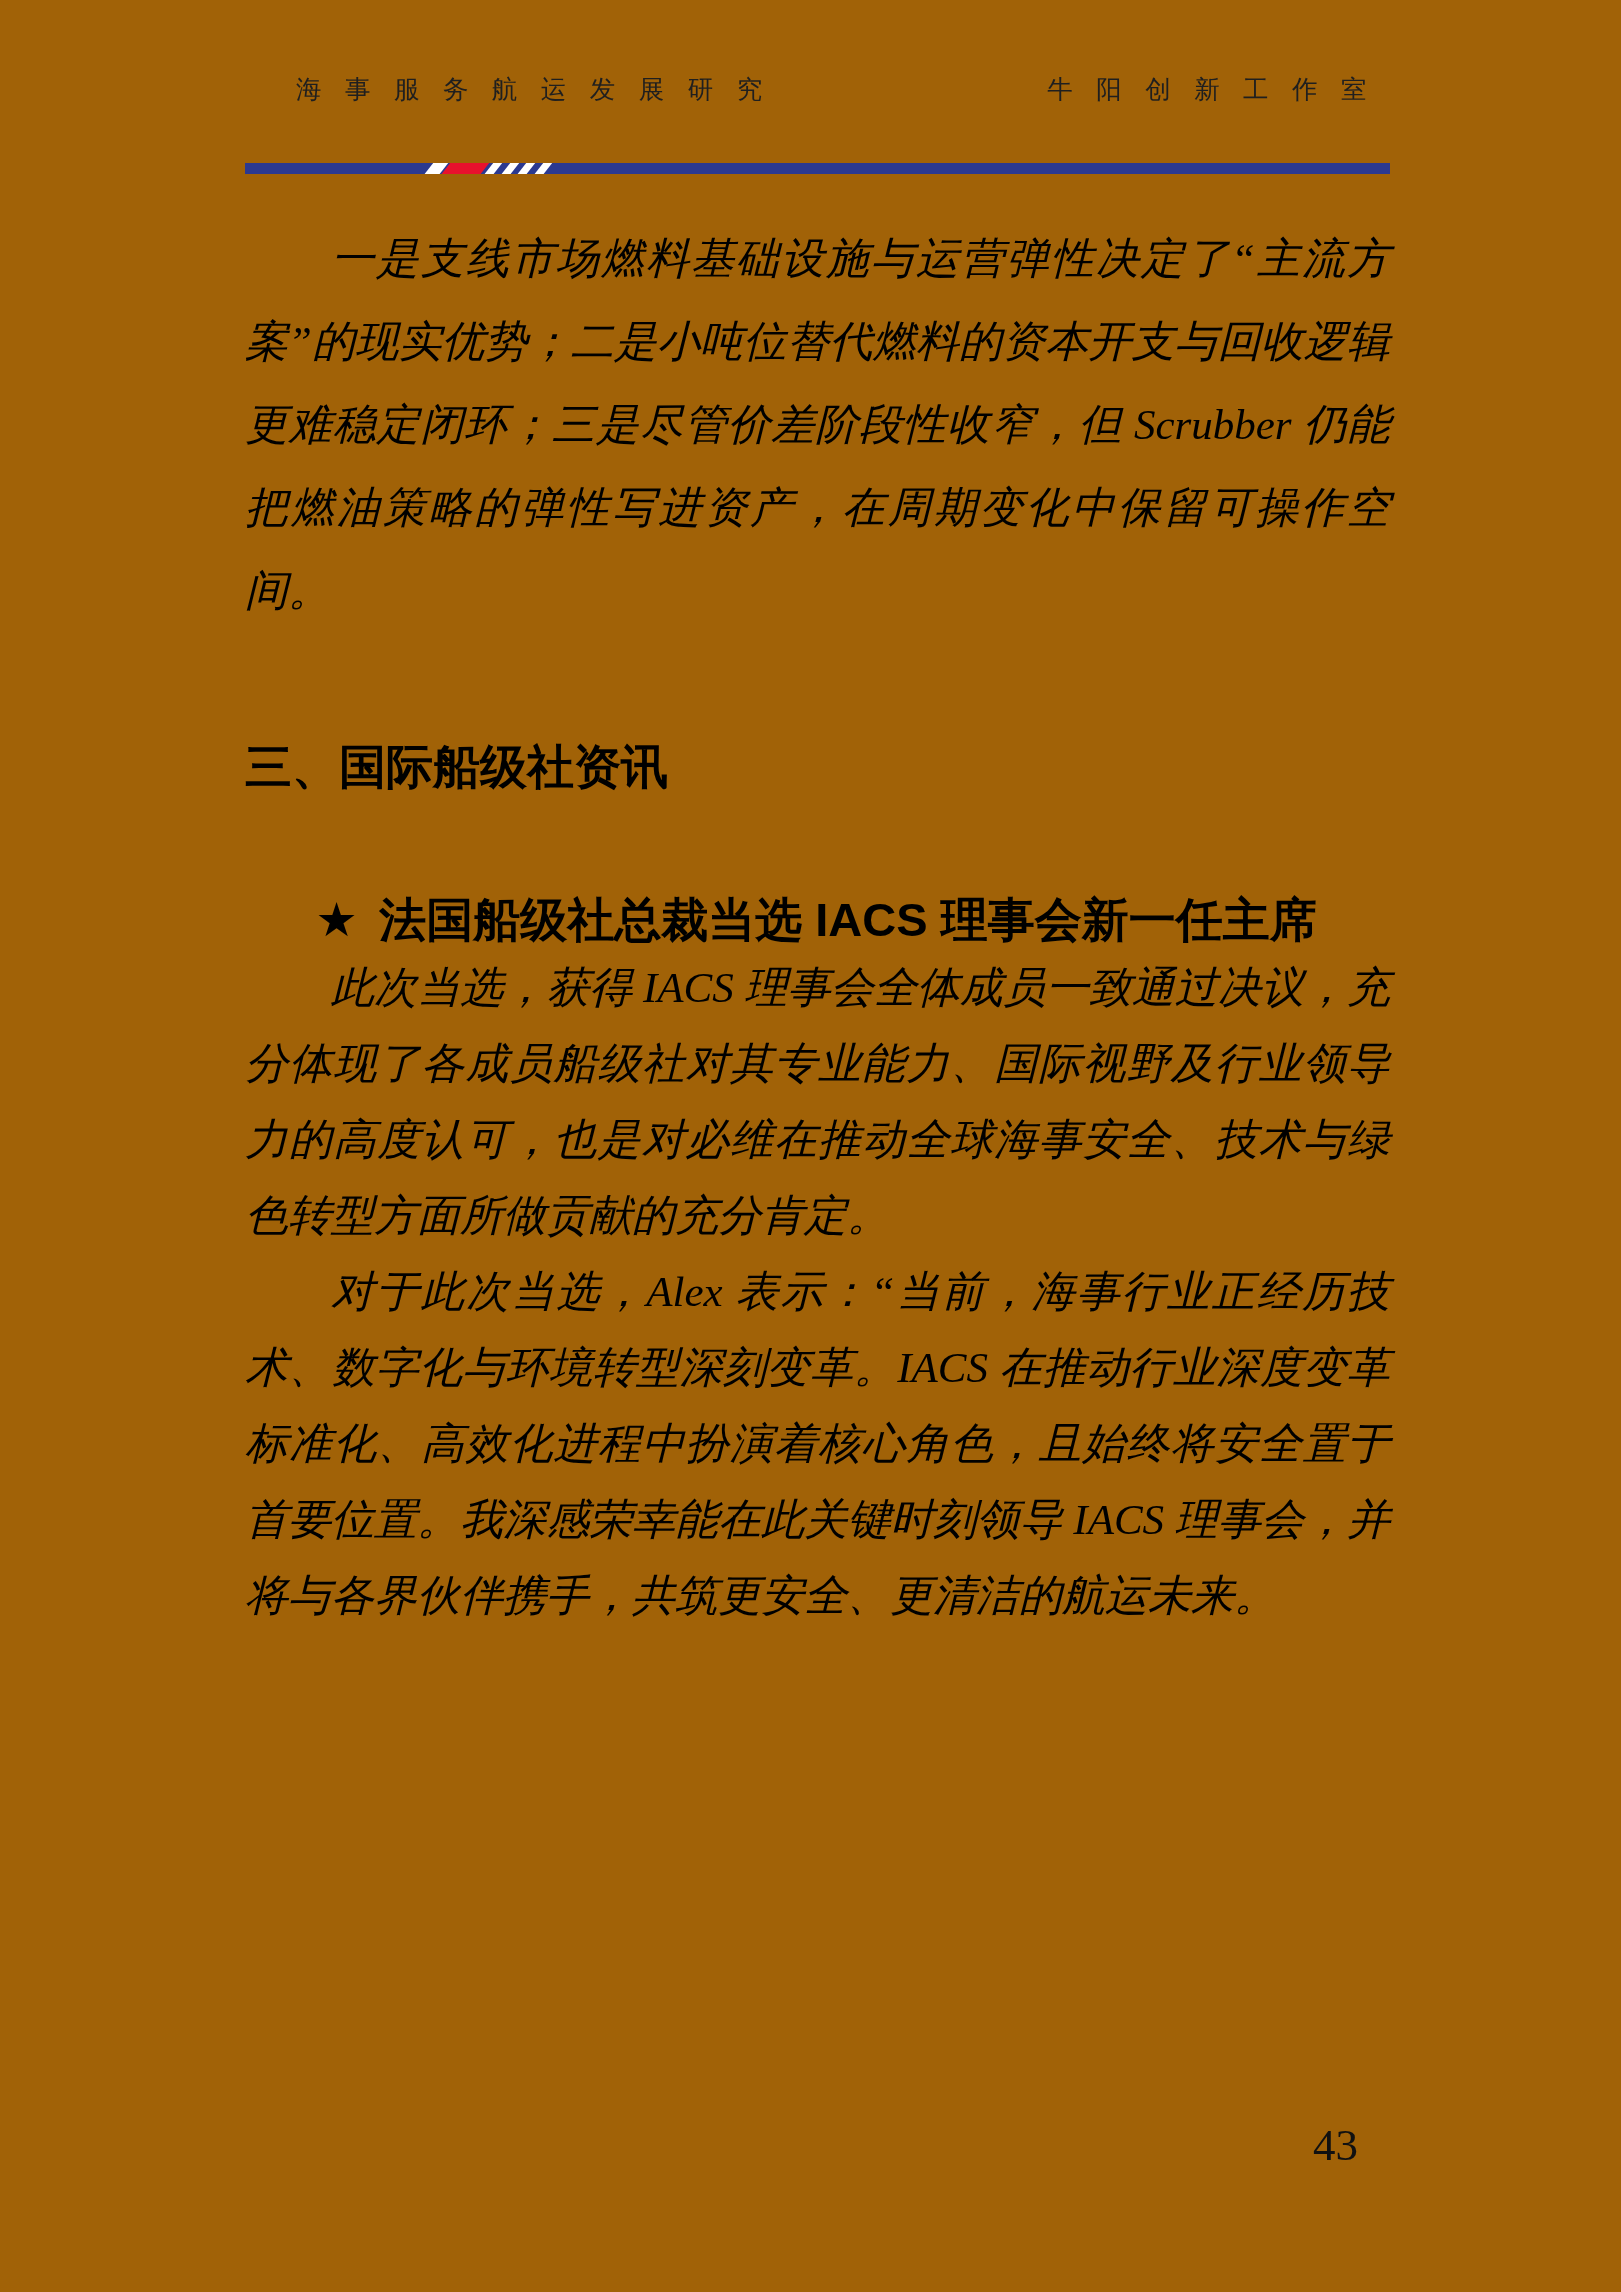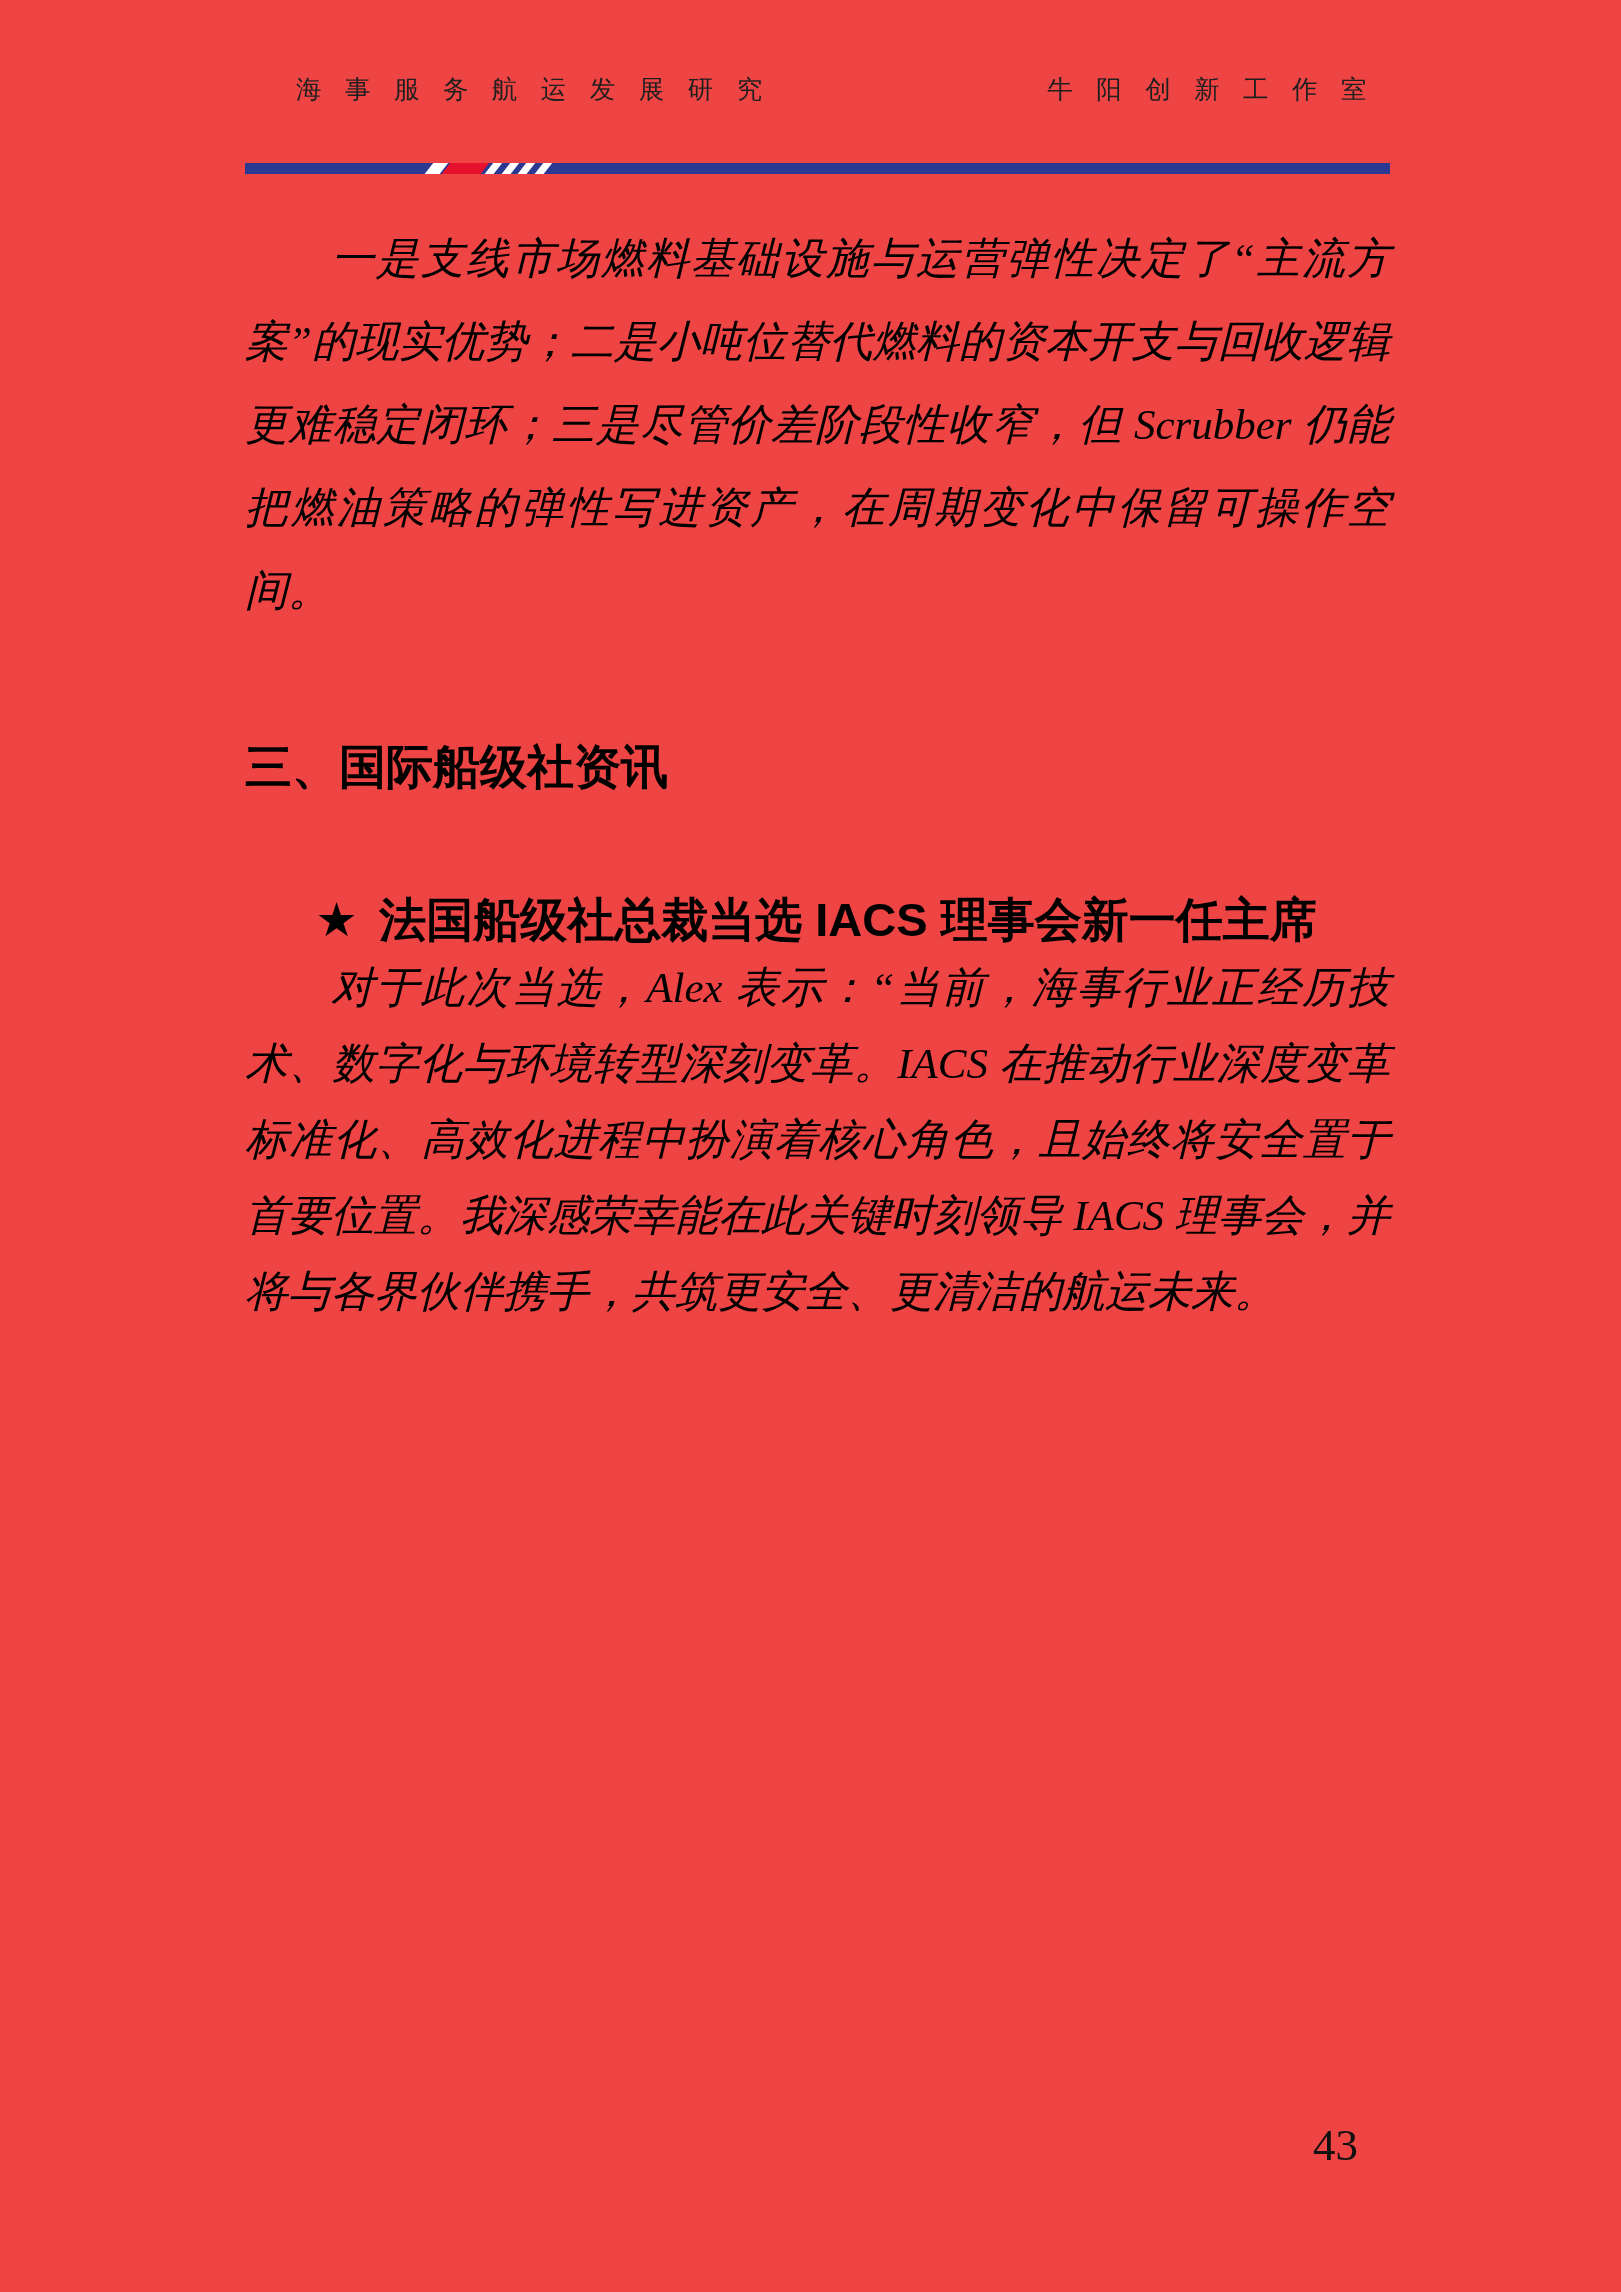--- a/index.html
+++ b/index.html
@@ -1,18 +1,18 @@
 <!DOCTYPE html>
 <html><head>
 <meta charset="utf-8">
 <style>
   html, body { margin: 0; padding: 0; background: #e8e8e8; }
   .page {
     width: 1621px; height: 2293px;
-    background: #ef4444;
+    background: #a16207;
     position: relative;
     font-family: "Liberation Serif", serif;
     color: #000000;
     overflow: hidden;
     margin: 0 auto;
   }
   .inner { margin: 0 231px 0 245px; }
   .header-row {
     display: flex;
     justify-content: space-between;
@@ -97,20 +97,21 @@
     <div class="body-text">
       <p class="para first">一是支线市场燃料基础设施与运营弹性决定了“主流方案”的现实优势；二是小吨位替代燃料的资本开支与回收逻辑更难稳定闭环；三是尽管价差阶段性收窄，但 Scrubber 仍能把燃油策略的弹性写进资产，在周期变化中保留可操作空间。</p>
 
       <h2 class="section-heading">三、国际船级社资讯</h2>
 
       <p class="star-line">
         <span class="star">★</span><span>法国船级社总裁当选 IACS 理事会新一任主席</span>
       </p>
 
 
+      <p class="para">此次当选，获得 IACS 理事会全体成员一致通过决议，充分体现了各成员船级社对其专业能力、国际视野及行业领导力的高度认可，也是对必维在推动全球海事安全、技术与绿色转型方面所做贡献的充分肯定。</p>
 
       <p class="para">对于此次当选，Alex 表示：“当前，海事行业正经历技术、数字化与环境转型深刻变革。IACS 在推动行业深度变革标准化、高效化进程中扮演着核心角色，且始终将安全置于首要位置。我深感荣幸能在此关键时刻领导 IACS 理事会，并将与各界伙伴携手，共筑更安全、更清洁的航运未来。</p>
     </div>
 
   </div>
 
   <div class="page-number">43</div>
 </div>
 
 

